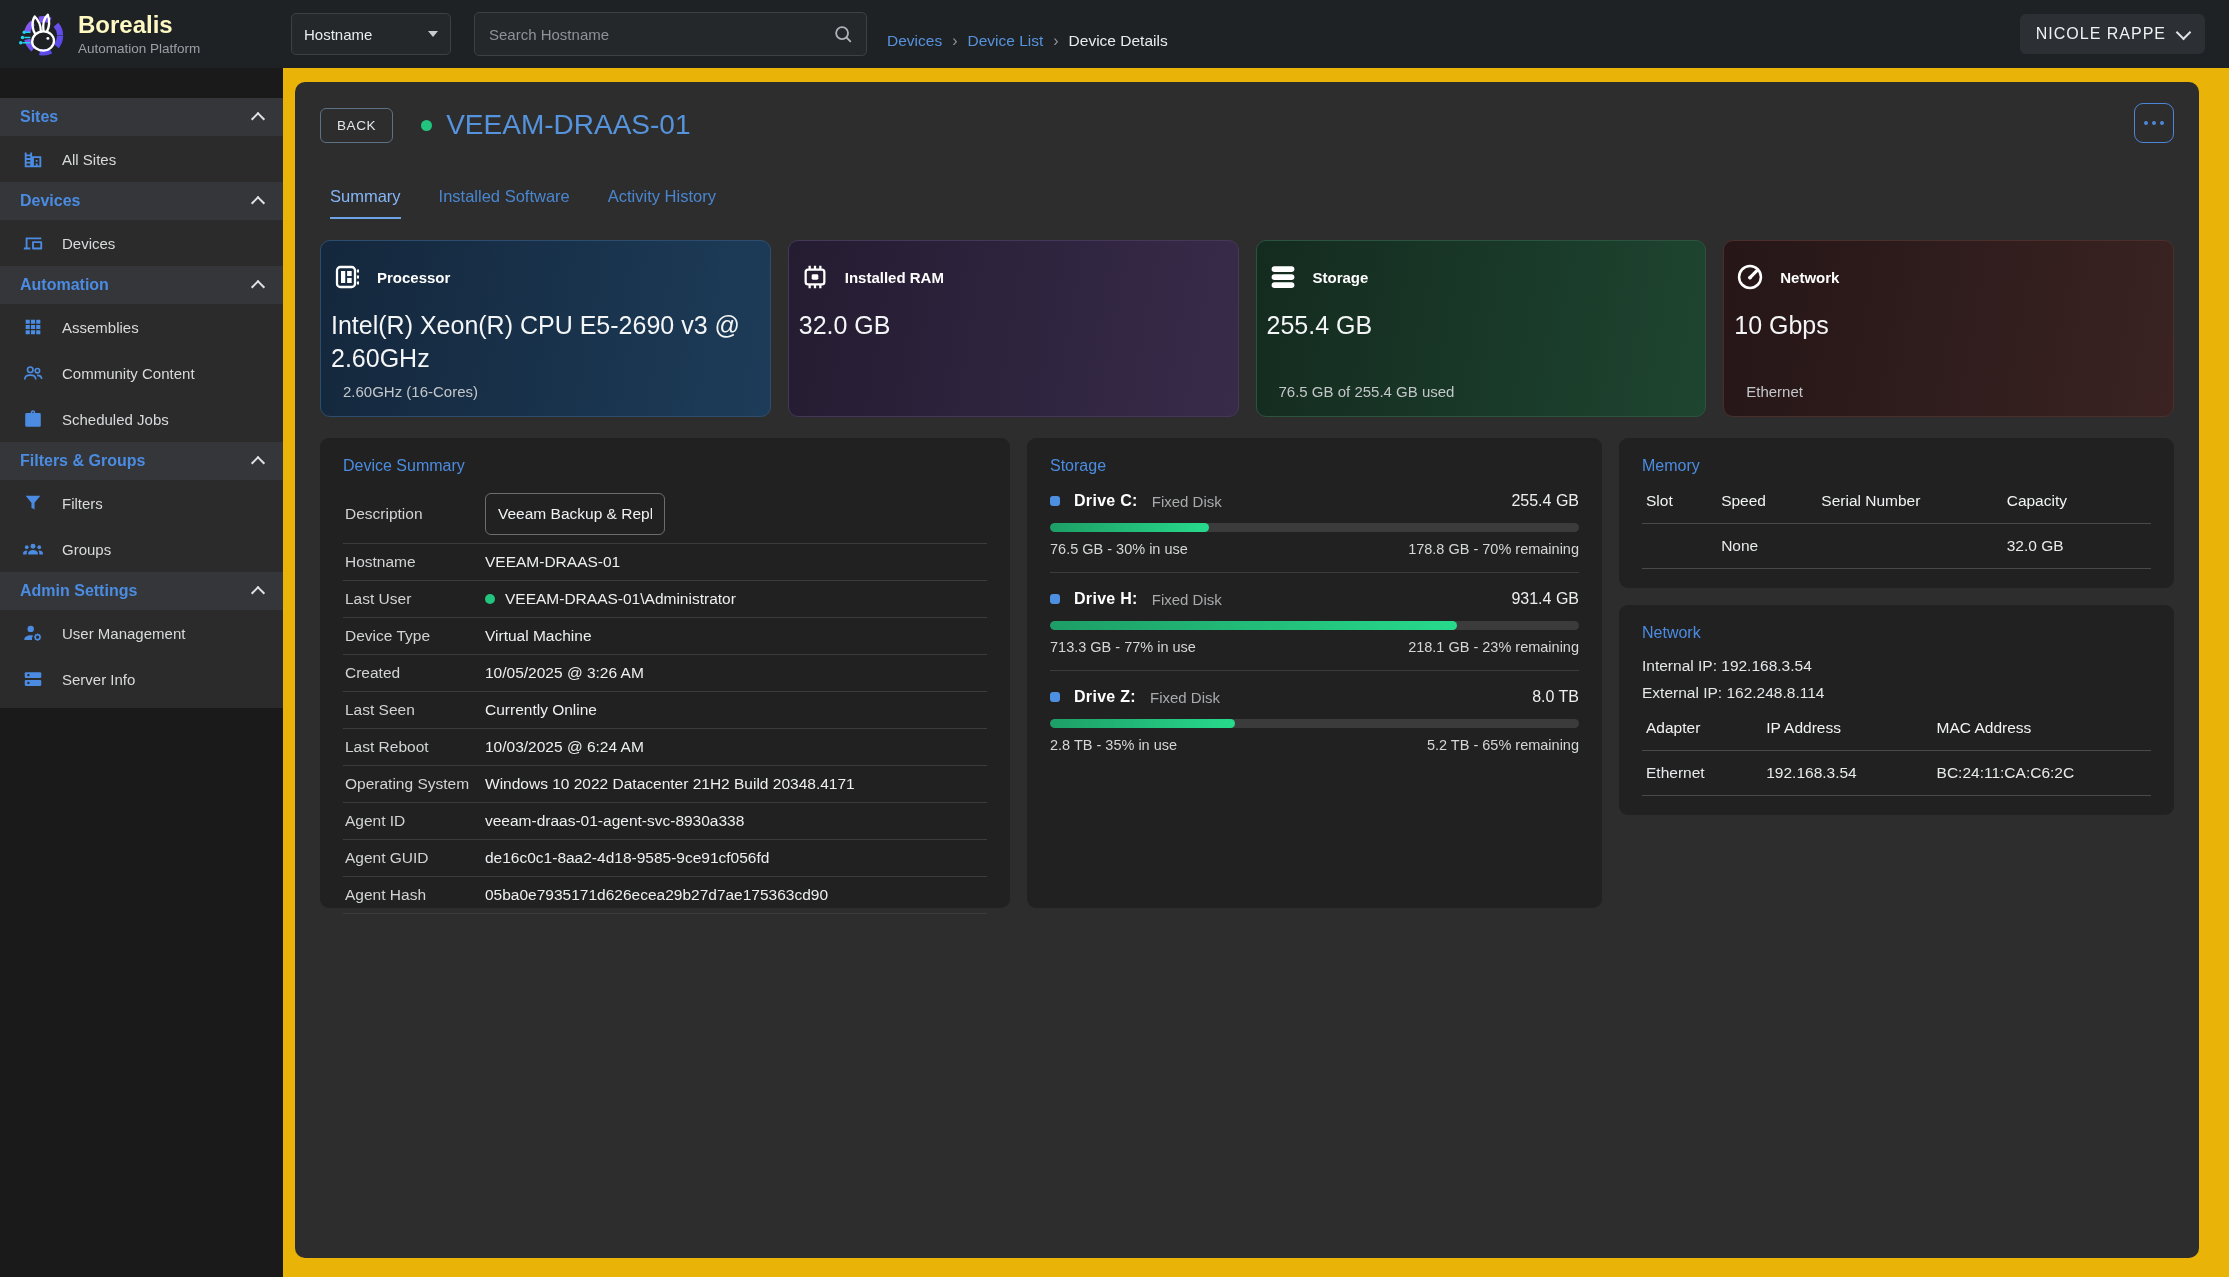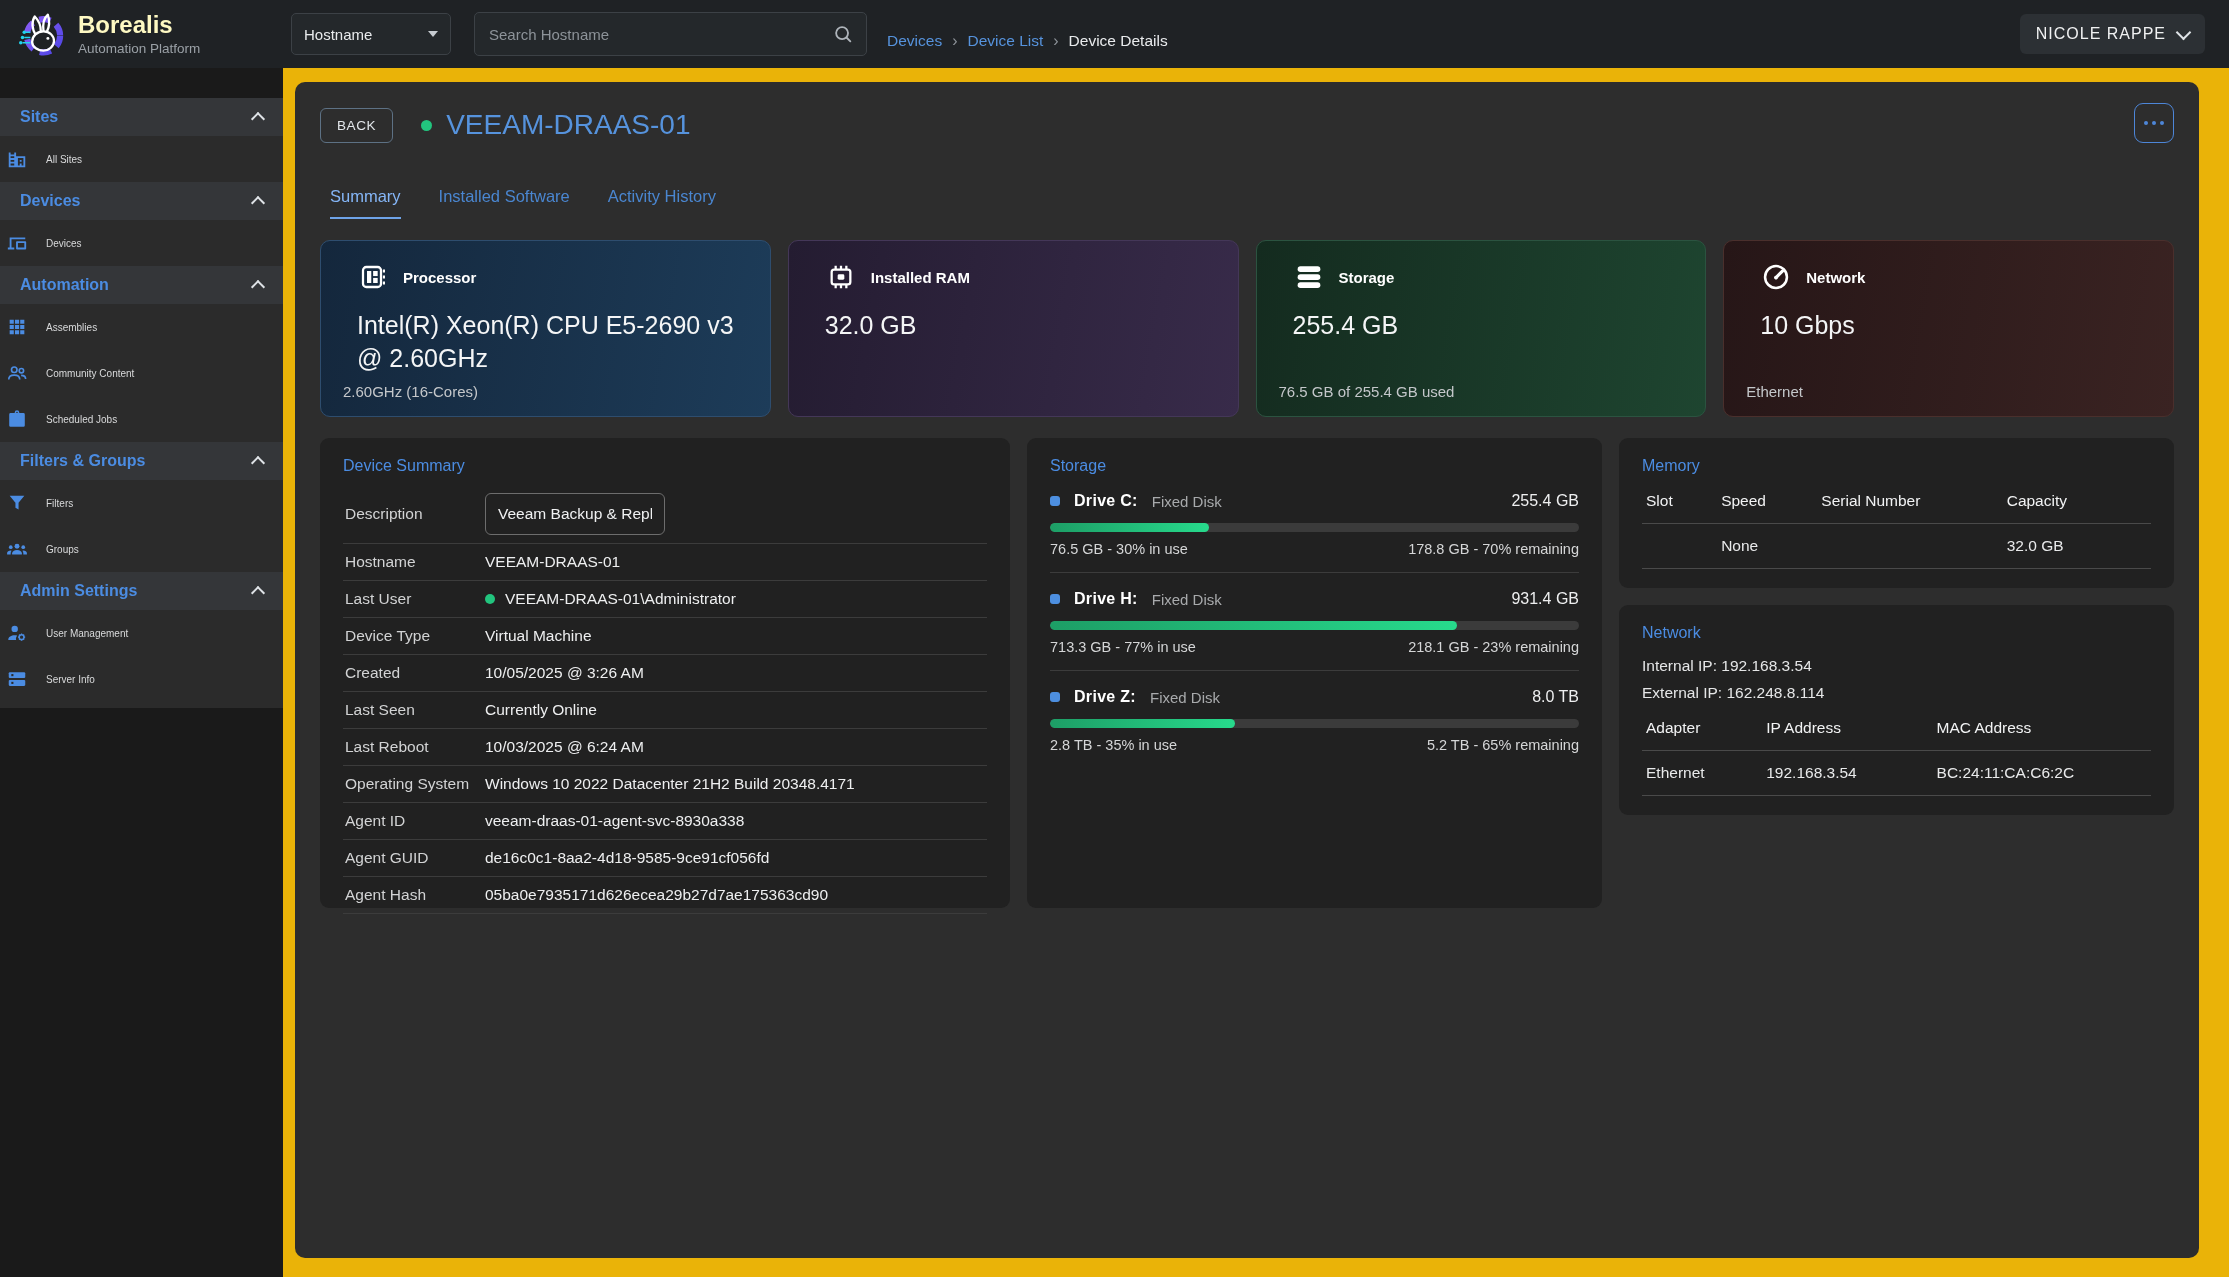--- a/index.html
+++ b/index.html
@@ -49,21 +49,21 @@
   
   .body-row{display:flex;height:1209px;}
   .sidebar-col{width:283px;background:#1a1a1a;}
   .sidebar{background:#2b2b2b;padding-bottom:6px;margin-top:30px;}
   .nav-header{
     height:38px;background:#343639;color:#4b8ce2;font-weight:bold;font-size:16px;
     display:flex;align-items:center;justify-content:space-between;padding:0 20px;cursor:pointer;
   }
   .nav-header .chev{width:8px;height:8px;}
   .nav-item{
-    height:46px;display:flex;align-items:center;gap:18px;padding:0 6px;color:#d9dadb;font-size:10px;cursor:pointer;
+    height:46px;display:flex;align-items:center;gap:18px;padding:0 22px;color:#d9dadb;font-size:15px;cursor:pointer;
   }
   .nav-item svg{width:22px;height:22px;color:#4b8ce2;flex:none;}
   .main{flex:1;position:relative;background:#eab308;}
 
   .content-panel{
     position:absolute;left:12px;top:14px;width:1904px;height:1176px;box-sizing:border-box;
     background:#2d2d2d;border-radius:10px;padding:21px 25px;
   }
 
   
@@ -82,21 +82,21 @@
   .more-btn i{width:4.5px;height:4.5px;border-radius:50%;background:#4d86d8;}
 
   
   .tabs{display:flex;gap:38px;margin-top:40px;padding-left:10px;}
   .tab{font-size:16.5px;color:#4a86d0;padding-bottom:11px;cursor:pointer;}
   .tab.active{color:#85b6f7;border-bottom:2.5px solid #6ea3e8;}
 
   
   .stat-cards{display:flex;gap:17px;margin-top:21px;}
   .stat-card{
-    flex:1;height:177px;border-radius:10px;padding:20px 36px;box-sizing:border-box;position:relative;
+    flex:1;height:177px;border-radius:10px;padding:20px 10px;box-sizing:border-box;position:relative;
   }
   .stat-card.processor{background:linear-gradient(100deg,#14273c 0%,#1d3c59 100%);border:1px solid #2e4d6e;}
   .stat-card.ram{background:linear-gradient(100deg,#241c31 0%,#382b4a 100%);border:1px solid #443758;}
   .stat-card.storage{background:linear-gradient(100deg,#142b1f 0%,#1e4530 100%);border:1px solid #2b5340;}
   .stat-card.network{background:linear-gradient(100deg,#261617 0%,#3a2322 100%);border:1px solid #4a2f2c;}
   .card-head{display:flex;align-items:center;gap:14px;color:#ffffff;font-size:15px;font-weight:bold;}
   .card-head svg{width:32px;height:32px;flex:none;}
   .card-value{margin-top:16px;font-size:25px;color:#f4f5f6;line-height:1.3;max-width:430px;}
   .card-footer{position:absolute;left:22px;bottom:16px;font-size:15px;color:#c4c7ca;}
 

